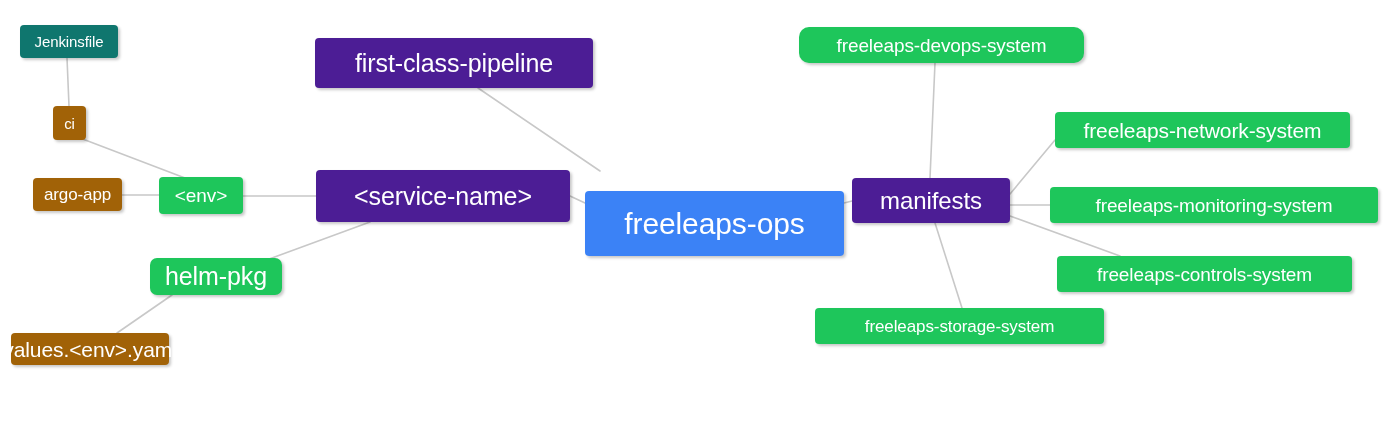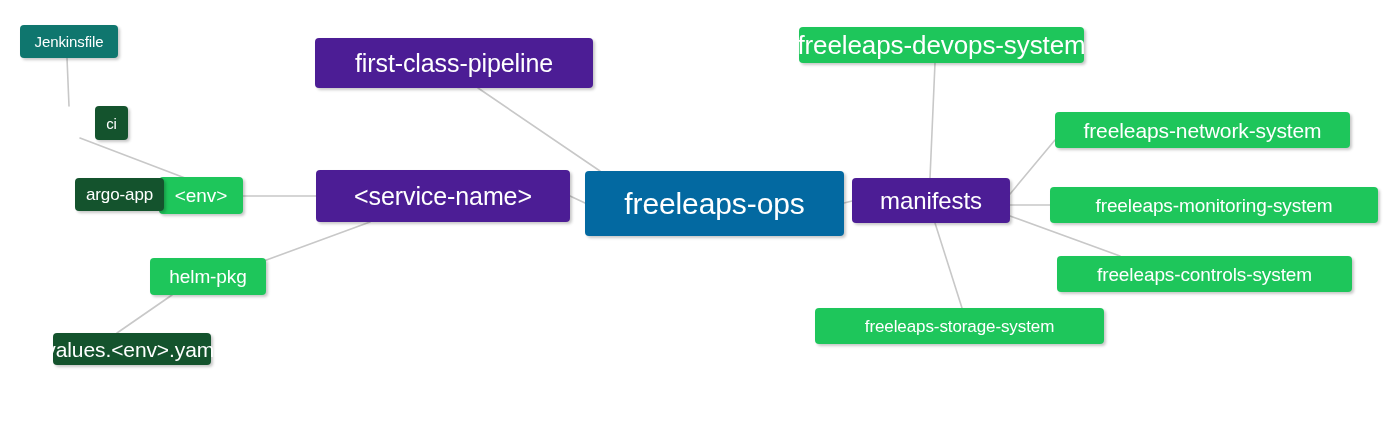--- a/index.html
+++ b/index.html
@@ -37,24 +37,24 @@
     align-items: center;
     justify-content: center;
     border-radius: 4px;
     color: #ffffff;
     white-space: nowrap;
     line-height: 1;
     box-shadow: 2px 2px 3px rgba(0,0,0,0.22);
     letter-spacing: -0.1px;
     user-select: none;
   }
-  .n-root       { background: #0369a1; }
+  .n-root       { background: #3b82f6; margin-top: 20px; }
   .n-blue       { background: #4c1d95; }
   .n-green      { background: #1ec65b; }
-  .n-red        { background: #14532d; margin-left: 42px; }
+  .n-red        { background: #a16207; }
   .n-orange     { background: #0f766e; }
 </style>
 </head>
 <body>
 
 <div id="mindmap">
   <svg id="edge-layer" viewBox="0 0 1390 421" width="1390" height="421" xmlns="http://www.w3.org/2000/svg">
       <path d="M 570 196 L 585 203" stroke="#c8c8c8" stroke-width="1.6" fill="none" stroke-linecap="round"></path>
       <path d="M 478 88 L 600 171" stroke="#c8c8c8" stroke-width="1.6" fill="none" stroke-linecap="round"></path>
       <path d="M 844 203 L 852 201" stroke="#c8c8c8" stroke-width="1.6" fill="none" stroke-linecap="round"></path>
@@ -68,22 +68,22 @@
       <path d="M 80 138 L 185 178" stroke="#c8c8c8" stroke-width="1.6" fill="none" stroke-linecap="round"></path>
       <path d="M 67 58 L 69 106" stroke="#c8c8c8" stroke-width="1.6" fill="none" stroke-linecap="round"></path>
       <path d="M 370 222 L 261 262" stroke="#c8c8c8" stroke-width="1.6" fill="none" stroke-linecap="round"></path>
       <path d="M 172 295 L 117 333" stroke="#c8c8c8" stroke-width="1.6" fill="none" stroke-linecap="round"></path>
     </svg>
 <div class="node n-root" style="left: 585px; top: 171px; width: 259px; height: 65px; font-size: 30px;">freeleaps-ops</div>
     <div class="node n-blue" style="left: 316px; top: 170px; width: 254px; height: 52px; font-size: 25px;">&lt;service-name&gt;</div>
     <div class="node n-blue" style="left: 315px; top: 38px; width: 278px; height: 50px; font-size: 25px;">first-class-pipeline</div>
     <div class="node n-blue" style="left: 852px; top: 178px; width: 158px; height: 45px; font-size: 24px;">manifests</div>
     <div class="node n-green" style="left: 159px; top: 177px; width: 84px; height: 37px; font-size: 19px;">&lt;env&gt;</div>
-    <div class="node n-green" style="left: 150px; top: 258px; width: 116px; height: 37px; font-size: 19px;">helm-pkg</div>
-    <div class="node n-green" style="left: 799px; top: 27px; width: 285px; height: 36px; font-size: 26px;">freeleaps-devops-system</div>
+    <div class="node n-green" style="left: 150px; top: 258px; width: 132px; height: 37px; font-size: 25px; border-radius: 7px;">helm-pkg</div>
+    <div class="node n-green" style="left: 799px; top: 27px; width: 285px; height: 36px; font-size: 19px; border-radius: 10px;">freeleaps-devops-system</div>
     <div class="node n-green" style="left: 1055px; top: 112px; width: 295px; height: 36px; font-size: 21px;">freeleaps-network-system</div>
     <div class="node n-green" style="left: 1050px; top: 187px; width: 328px; height: 36px; font-size: 19px;">freeleaps-monitoring-system</div>
     <div class="node n-green" style="left: 1057px; top: 256px; width: 295px; height: 36px; font-size: 19px;">freeleaps-controls-system</div>
     <div class="node n-green" style="left: 815px; top: 308px; width: 289px; height: 36px; font-size: 17px;">freeleaps-storage-system</div>
     <div class="node n-red" style="left: 53px; top: 106px; width: 33px; height: 34px; font-size: 15px;">ci</div>
     <div class="node n-red" style="left: 33px; top: 178px; width: 89px; height: 33px; font-size: 17px;">argo-app</div>
     <div class="node n-red" style="left: 11px; top: 333px; width: 158px; height: 32px; font-size: 21px;">values.&lt;env&gt;.yaml</div>
     <div class="node n-orange" style="left: 20px; top: 25px; width: 98px; height: 33px; font-size: 15px;">Jenkinsfile</div>
   </div>
 

